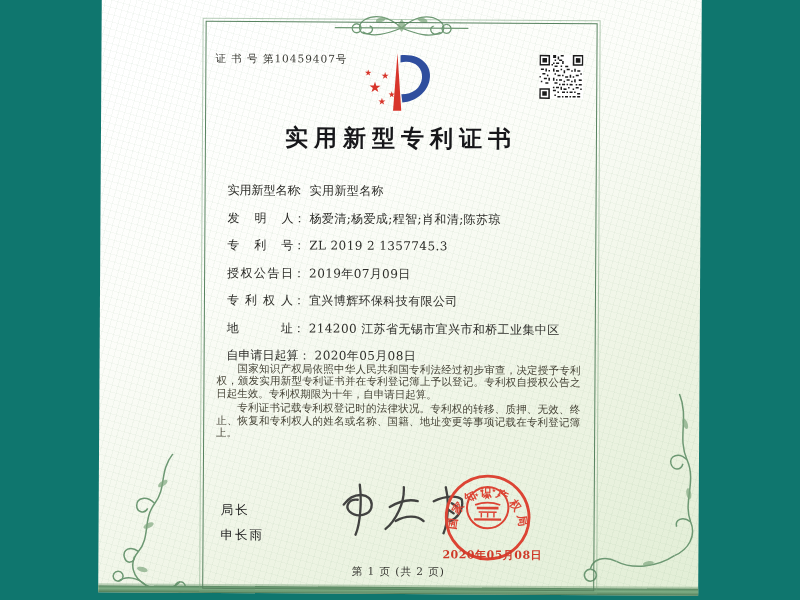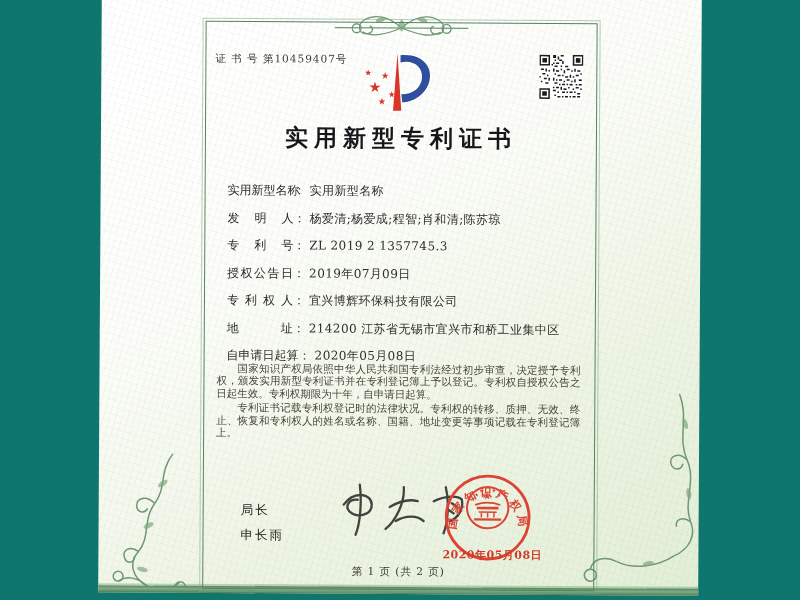--- a/index.html
+++ b/index.html
@@ -23,21 +23,21 @@
   .fields{position:absolute;left:22px;right:14px;top:160px;}
   .frow{height:27.5px;font-size:12px;white-space:nowrap;}
   .flabel{display:inline-block;width:66px;text-align:justify;text-align-last:justify;color:#2b2b27;}
   .fcolon{display:inline-block;margin:0 4px 0 0;color:#2b2b27;}
   .fvalue{letter-spacing:.4px;color:#2e2e2a;}
   .grow{display:flex;gap:26px;height:27.5px;font-size:12px;white-space:nowrap;}
   .glabel{color:#2b2b27;}
   .paras{position:absolute;left:12px;right:14px;top:340px;font-size:10.5px;line-height:1.18;
          color:#474538;text-align:justify;}
   .paras p{margin:0 0 2px 0;text-indent:2em;}
-  .signer{position:absolute;left:37px;top:475px;font-size:12.5px;letter-spacing:2px;color:#222;line-height:25px;}
+  .signer{position:absolute;left:17px;top:475px;font-size:12.5px;letter-spacing:2px;color:#222;line-height:25px;}
   .sig{position:absolute;left:126px;top:458px;width:136px;height:60px;}
   .seal{position:absolute;left:239px;top:449px;width:90px;height:90px;}
   .sealdate{position:absolute;left:239px;top:524px;width:90px;text-align:center;
             font-size:11px;font-weight:700;color:#cf3a29;letter-spacing:.5px;white-space:nowrap;}
   .pagefooter{position:absolute;left:0;right:0;top:542px;text-align:center;font-size:10.5px;
               letter-spacing:1px;color:#33332e;}
   .orn{position:absolute;pointer-events:none;}
   .orn-top{left:233px;top:16px;width:134px;height:32px;}
   .orn-bl{left:4px;top:463px;width:96px;height:139px;}
   .orn-br{left:430px;top:400px;width:170px;height:194px;}

